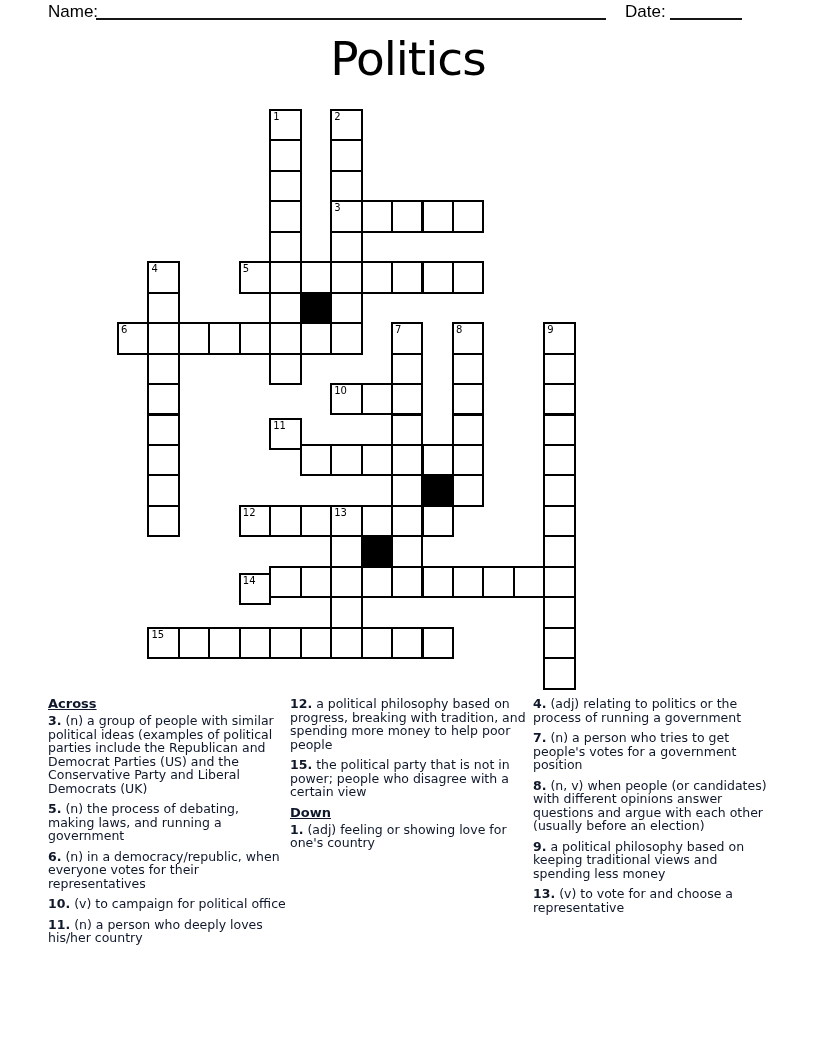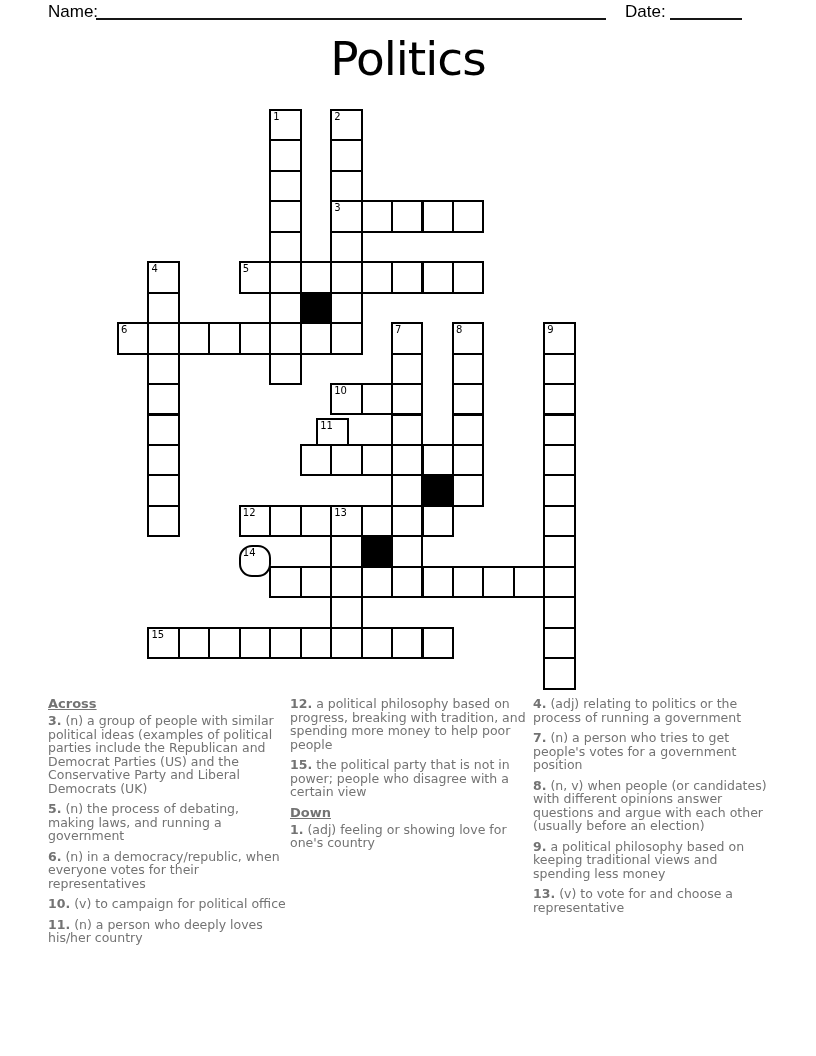--- a/index.html
+++ b/index.html
@@ -35,21 +35,21 @@
   }
   .cell.black { background: #000000; }
   .cell .num {
     position: absolute; top: 0px; left: 2px; font-size: 10px; line-height: 11px;
     font-family: "DejaVu Sans", sans-serif; color: #000;
   }
 
   
   .clue-col {
     position: absolute; top: 697px; width: 238px;
-    font-size: 12.5px; line-height: 1.08; color: #737373;
+    font-size: 12.5px; line-height: 1.08; color: #0f172a;
   }
   .clue-heading {
     font-size: 13px; font-weight: bold; text-decoration: underline;
     margin: 0 0 3px 0;
   }
   .clue { margin: 0 0 7px 0; }
   .clue-num { font-weight: bold; text-align: right; }
   .col-left   { left: 48px;  }
   .col-middle { left: 290px; }
   .col-right  { left: 533px; }
@@ -135,21 +135,21 @@
       </div>
       <div class="cell" style="left: 360.6px; top: 383.05px;"></div>
       <div class="cell" style="left: 391.05px; top: 383.05px;"></div>
       <div class="cell" style="left: 451.95px; top: 383.05px;"></div>
       <div class="cell" style="left: 543.3px; top: 383.05px;"></div>
       <div class="cell" style="left: 147.45px; top: 413.5px;"></div>
       <div class="cell" style="left: 391.05px; top: 413.5px;"></div>
       <div class="cell" style="left: 451.95px; top: 413.5px;"></div>
       <div class="cell" style="left: 543.3px; top: 413.5px;"></div>
       <div class="cell" style="left: 147.45px; top: 443.95px;"></div>
-      <div class="cell" style="left: 269.25px; top: 418px; margin-left: 47px;">
+      <div class="cell" style="left: 269.25px; top: 418px;">
         <span class="num">11</span>
       </div>
       <div class="cell" style="left: 299.7px; top: 443.95px;"></div>
       <div class="cell" style="left: 330.15px; top: 443.95px;"></div>
       <div class="cell" style="left: 360.6px; top: 443.95px;"></div>
       <div class="cell" style="left: 391.05px; top: 443.95px;"></div>
       <div class="cell" style="left: 421.5px; top: 443.95px;"></div>
       <div class="cell" style="left: 451.95px; top: 443.95px;"></div>
       <div class="cell" style="left: 543.3px; top: 443.95px;"></div>
       <div class="cell" style="left: 147.45px; top: 474.4px;"></div>
@@ -167,21 +167,21 @@
         <span class="num">13</span>
       </div>
       <div class="cell" style="left: 360.6px; top: 504.85px;"></div>
       <div class="cell" style="left: 391.05px; top: 504.85px;"></div>
       <div class="cell" style="left: 421.5px; top: 504.85px;"></div>
       <div class="cell" style="left: 543.3px; top: 504.85px;"></div>
       <div class="cell" style="left: 330.15px; top: 535.3px;"></div>
       <div class="cell black" style="left: 360.6px; top: 535.3px;"></div>
       <div class="cell" style="left: 391.05px; top: 535.3px;"></div>
       <div class="cell" style="left: 543.3px; top: 535.3px;"></div>
-      <div class="cell" style="left: 238.8px; top: 545px; border-radius: 13px;">
+      <div class="cell" style="left: 238.8px; top: 573px;">
         <span class="num">14</span>
       </div>
       <div class="cell" style="left: 269.25px; top: 565.75px;"></div>
       <div class="cell" style="left: 299.7px; top: 565.75px;"></div>
       <div class="cell" style="left: 330.15px; top: 565.75px;"></div>
       <div class="cell" style="left: 360.6px; top: 565.75px;"></div>
       <div class="cell" style="left: 391.05px; top: 565.75px;"></div>
       <div class="cell" style="left: 421.5px; top: 565.75px;"></div>
       <div class="cell" style="left: 451.95px; top: 565.75px;"></div>
       <div class="cell" style="left: 482.4px; top: 565.75px;"></div>

